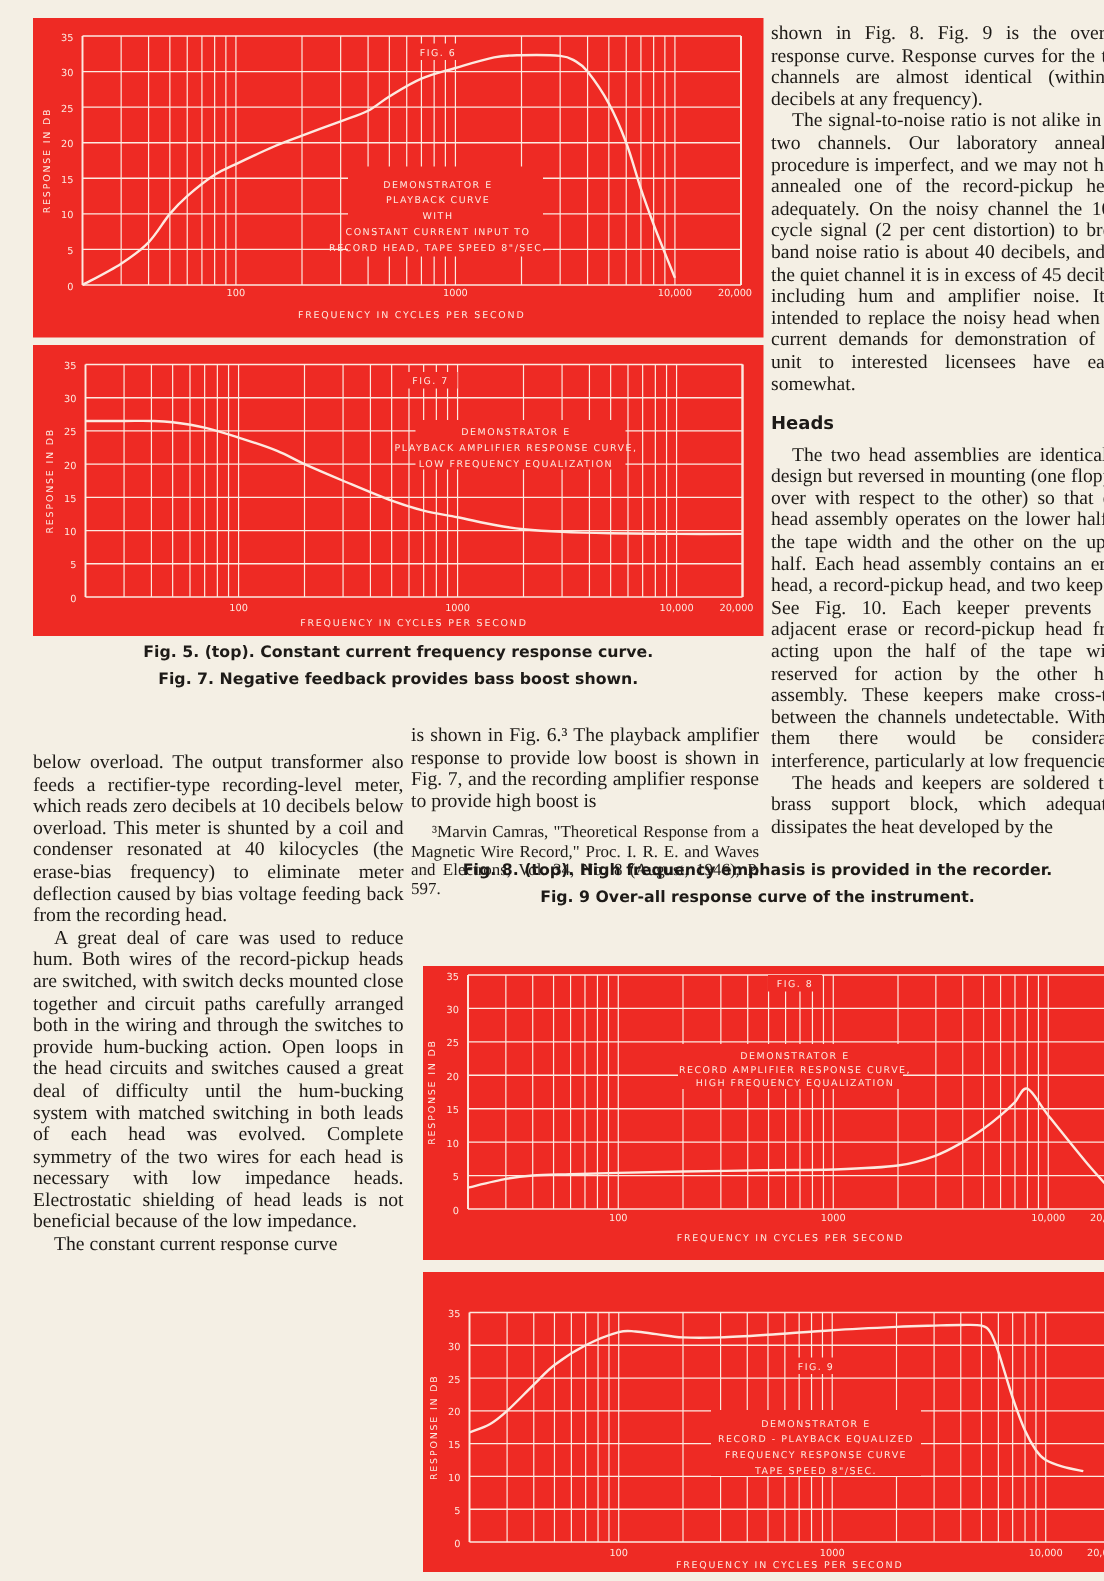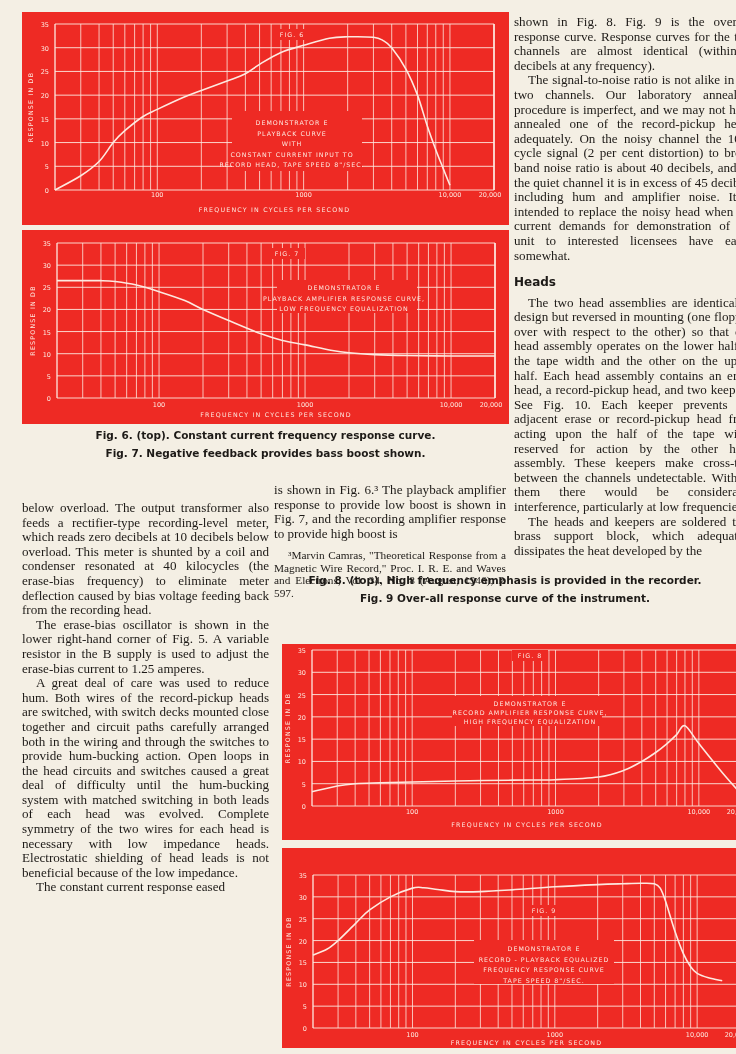--- a/index.html
+++ b/index.html
@@ -217,29 +217,28 @@
       <circle cx="308.7589444551882" cy="120.17142857142856" r="0.01" fill="none"></circle>
       <circle cx="327" cy="122.82857142857142" r="0.01" fill="none"></circle>
       <circle cx="352.7093238221295" cy="124.6" r="0.01" fill="none"></circle>
       <circle cx="385.0992412661175" cy="125.48571428571428" r="0.01" fill="none"></circle>
       <circle cx="429.04962063305874" cy="125.92857142857143" r="0.01" fill="none"></circle>
       <circle cx="473" cy="125.92857142857143" r="0.01" fill="none"></circle>
     </svg>
 </div>
 
 <div class="caption" style="left:22px; top:429px; width:487px;">
-  <div style="margin-bottom:6px;">Fig. 6. (top). Constant current frequency response curve.</div>
+  <div style="margin-bottom:6px;">Fig. 5. (top). Constant current frequency response curve.</div>
   <div>Fig. 7. Negative feedback provides bass boost shown.</div>
 </div>
 
 <div class="col" style="left:22px; top:501px; width:247px;">
   <p class="noindent">below overload. The output transformer also feeds a rectifier-type recording-level meter, which reads zero decibels at 10 decibels below overload. This meter is shunted by a coil and condenser resonated at 40 kilocycles (the erase-bias frequency) to eliminate meter deflection caused by bias voltage feeding back from the recording head.</p>
-  <p>The erase-bias oscillator is shown in the lower right-hand corner of Fig. 5. A variable resistor in the B supply is used to adjust the erase-bias current to 1.25 amperes.</p>
   <p>A great deal of care was used to reduce hum. Both wires of the record-pickup heads are switched, with switch decks mounted close together and circuit paths carefully arranged both in the wiring and through the switches to provide hum-bucking action. Open loops in the head circuits and switches caused a great deal of difficulty until the hum-bucking system with matched switching in both leads of each head was evolved. Complete symmetry of the two wires for each head is necessary with low impedance heads. Electrostatic shielding of head leads is not beneficial because of the low impedance.</p>
-  <p>The constant current response eased</p>
+  <p>The constant current response curve</p>
 </div>
 
 <div class="col" style="left:274px; top:483px; width:232px;">
   <p class="noindent">is shown in Fig. 6.³ The playback amplifier response to provide low boost is shown in Fig. 7, and the recording amplifier response to provide high boost is</p>
   <p class="footnote">³Marvin Camras, "Theoretical Response from a Magnetic Wire Record," Proc. I. R. E. and Waves and Electrons, Vol. 34, No. 8 (August, 1946), P. 597.</p>
 </div>
 
 <div class="caption" style="left:274px; top:574px; width:462px;">
   <div style="margin-bottom:6px;">Fig. 8. (top). High frequency emphasis is provided in the recorder.</div>
   <div>Fig. 9  Over-all response curve of the instrument.</div>

